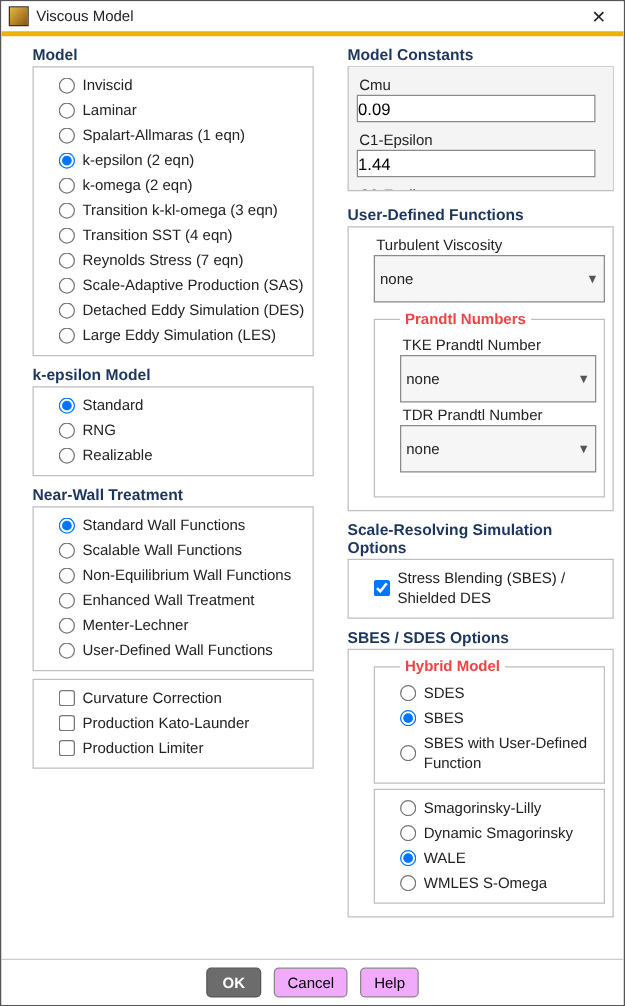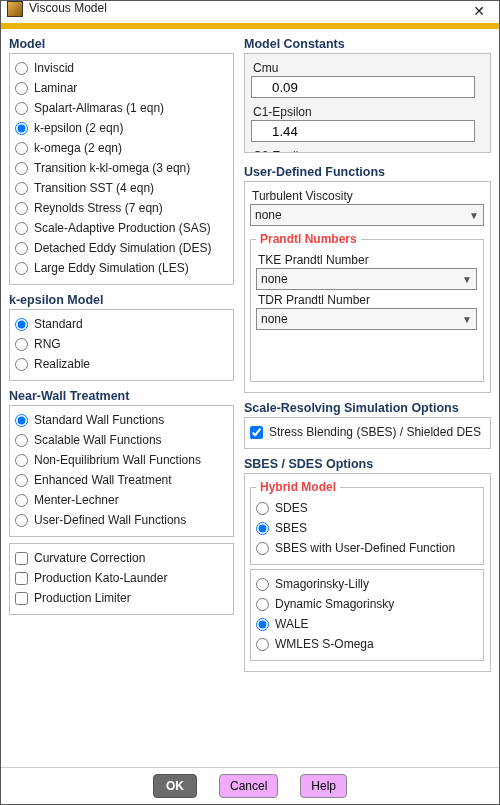--- a/index.html
+++ b/index.html
@@ -10,23 +10,23 @@
   color: #222;
   width: 500px;
   height: 805px;
   border: 1px solid #555;
   display: flex;
   flex-direction: column;
 }
 .titlebar {
   height: 28px;
   background: #fff;
-  border-bottom: 6px solid #eab308;
-  display: flex;
-  align-items: flex-start;
+  border-bottom: 4px solid #eab308;
+  display: flex;
+  align-items: center;
   padding: 0 6px;
 }
 .titlebar .appicon {
   width: 16px; height: 16px;
   background: linear-gradient(135deg, #e8b34a, #8a5a0c);
   border: 1px solid #333;
   margin-right: 6px;
 }
 .titlebar .title { flex: 1; }
 .titlebar .close {
@@ -34,32 +34,32 @@
   display: flex; align-items: center; justify-content: center;
   font-size: 14px;
 }
 .content {
   flex: 1;
   display: flex;
   padding: 6px 8px 4px 8px;
   gap: 10px;
   overflow: hidden;
 }
-.col { display: flex; flex-direction: column; }
+.col { display: flex; flex-direction: column; margin-left: 17px; }
 .col.left { width: 225px; }
 .col.right { flex: 1; }
 .section-title {
   font-weight: bold;
   font-size: 12.5px;
   color: #1d365d;
   margin: 2px 0 2px 0;
 }
 fieldset.box {
   border: 1px solid #bfbfbf;
-  padding: 4px 6px 6px 5px;
+  padding: 4px 6px 6px 20px;
   margin-bottom: 6px;
 }
 fieldset.box.sub {
   margin: 2px 0 4px 0;
 }
 fieldset.box legend {
   font-weight: bold;
   color: #ef4444;
   padding: 0 4px;
 }
@@ -69,26 +69,26 @@
   gap: 6px;
   padding: 2px 0;
   line-height: 16px;
 }
 .radio-row input, .check-row input { margin: 0; }
 .fieldlabel { margin: 3px 2px 1px 2px; }
 .textinput {
   width: 96%;
   height: 22px;
   border: 1px solid #8a8a8a;
-  padding: 1px 20px;
+  padding: 1px 0;
   background: #fff;
 }
 .dropdown {
   width: 100%;
-  height: 22px;
+  height: 38px;
   border: 1px solid #8a8a8a;
   background: #f6f6f6;
   padding: 1px 4px;
   display: flex;
   align-items: center;
   justify-content: space-between;
 }
 .dropdown .caret {
   font-size: 10px; color: #555;
 }
@@ -101,21 +101,21 @@
 }
 .constants-scroll .row {
   display: flex; flex-direction: column;
   margin-bottom: 4px;
 }
 .footer {
   border-top: 1px solid #ccc;
   padding: 6px;
   display: flex;
   justify-content: center;
-  gap: 22px;
+  gap: 10px;
 }
 .btn {
   min-width: 44px;
   height: 24px;
   border: 1px solid #888;
   border-radius: 4px;
   background: #f0abfc;
   padding: 0 10px;
   font-size: 12px;
   display: inline-flex;

